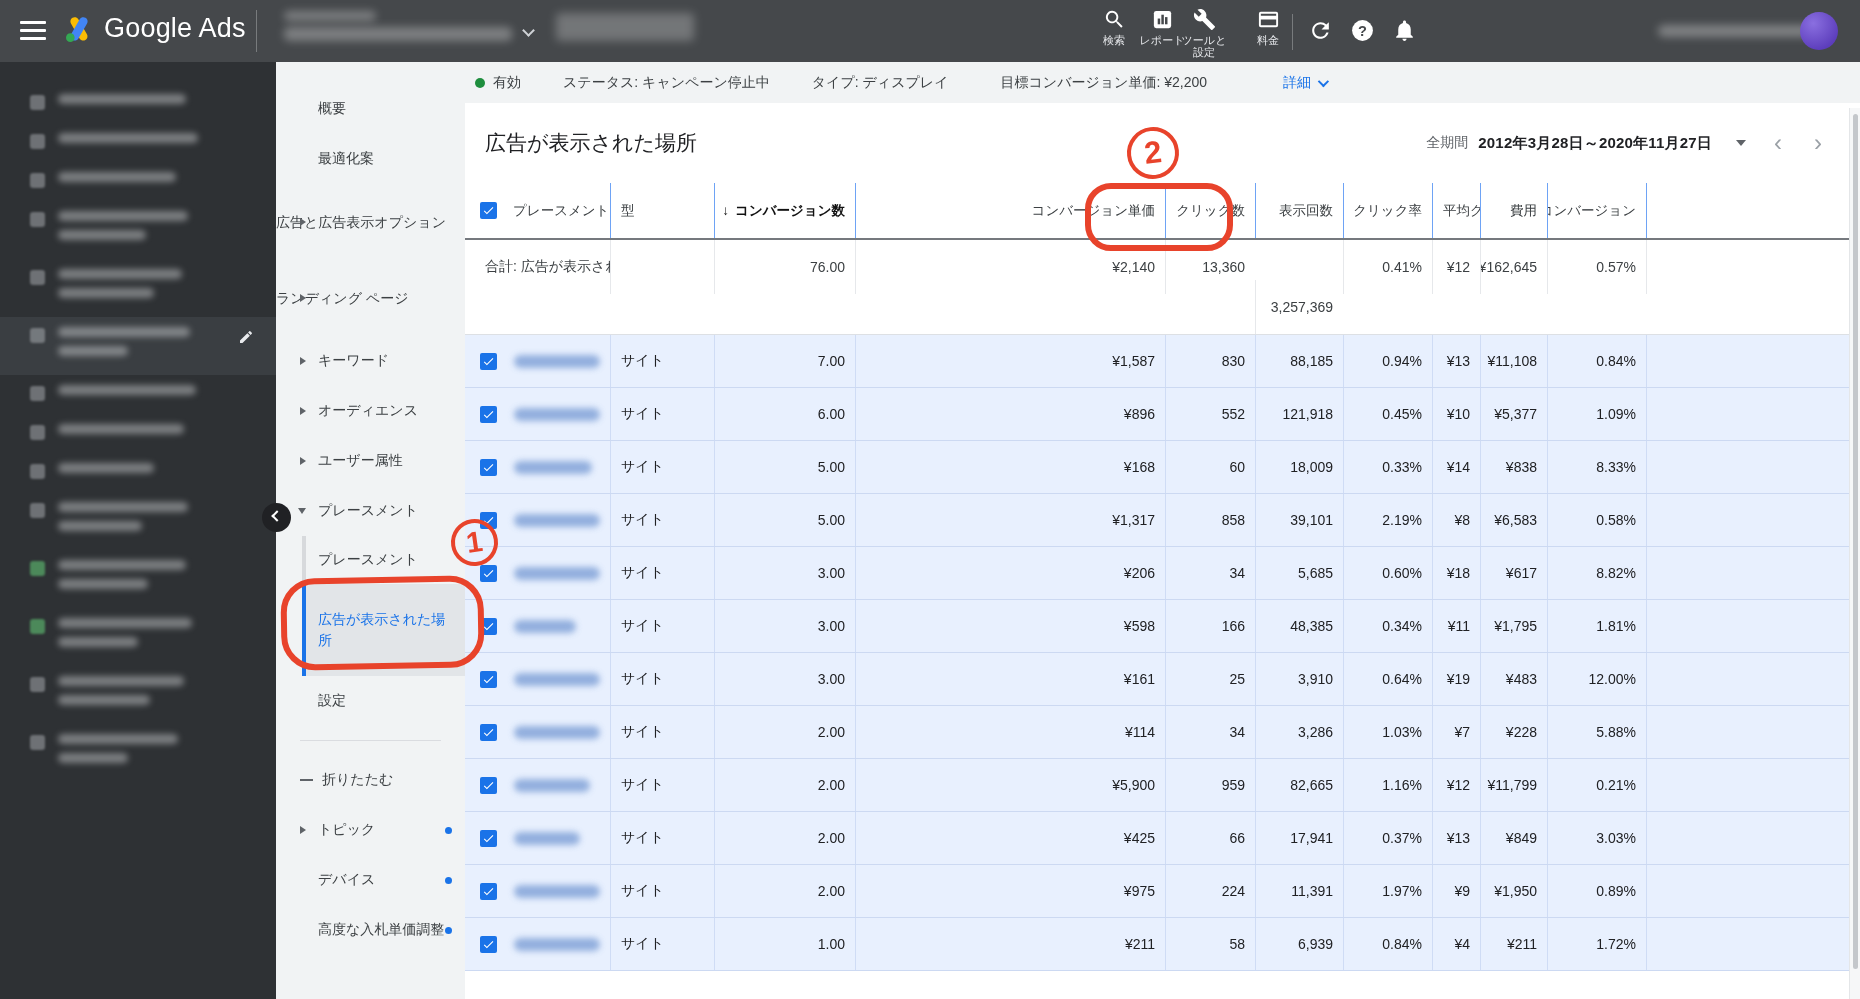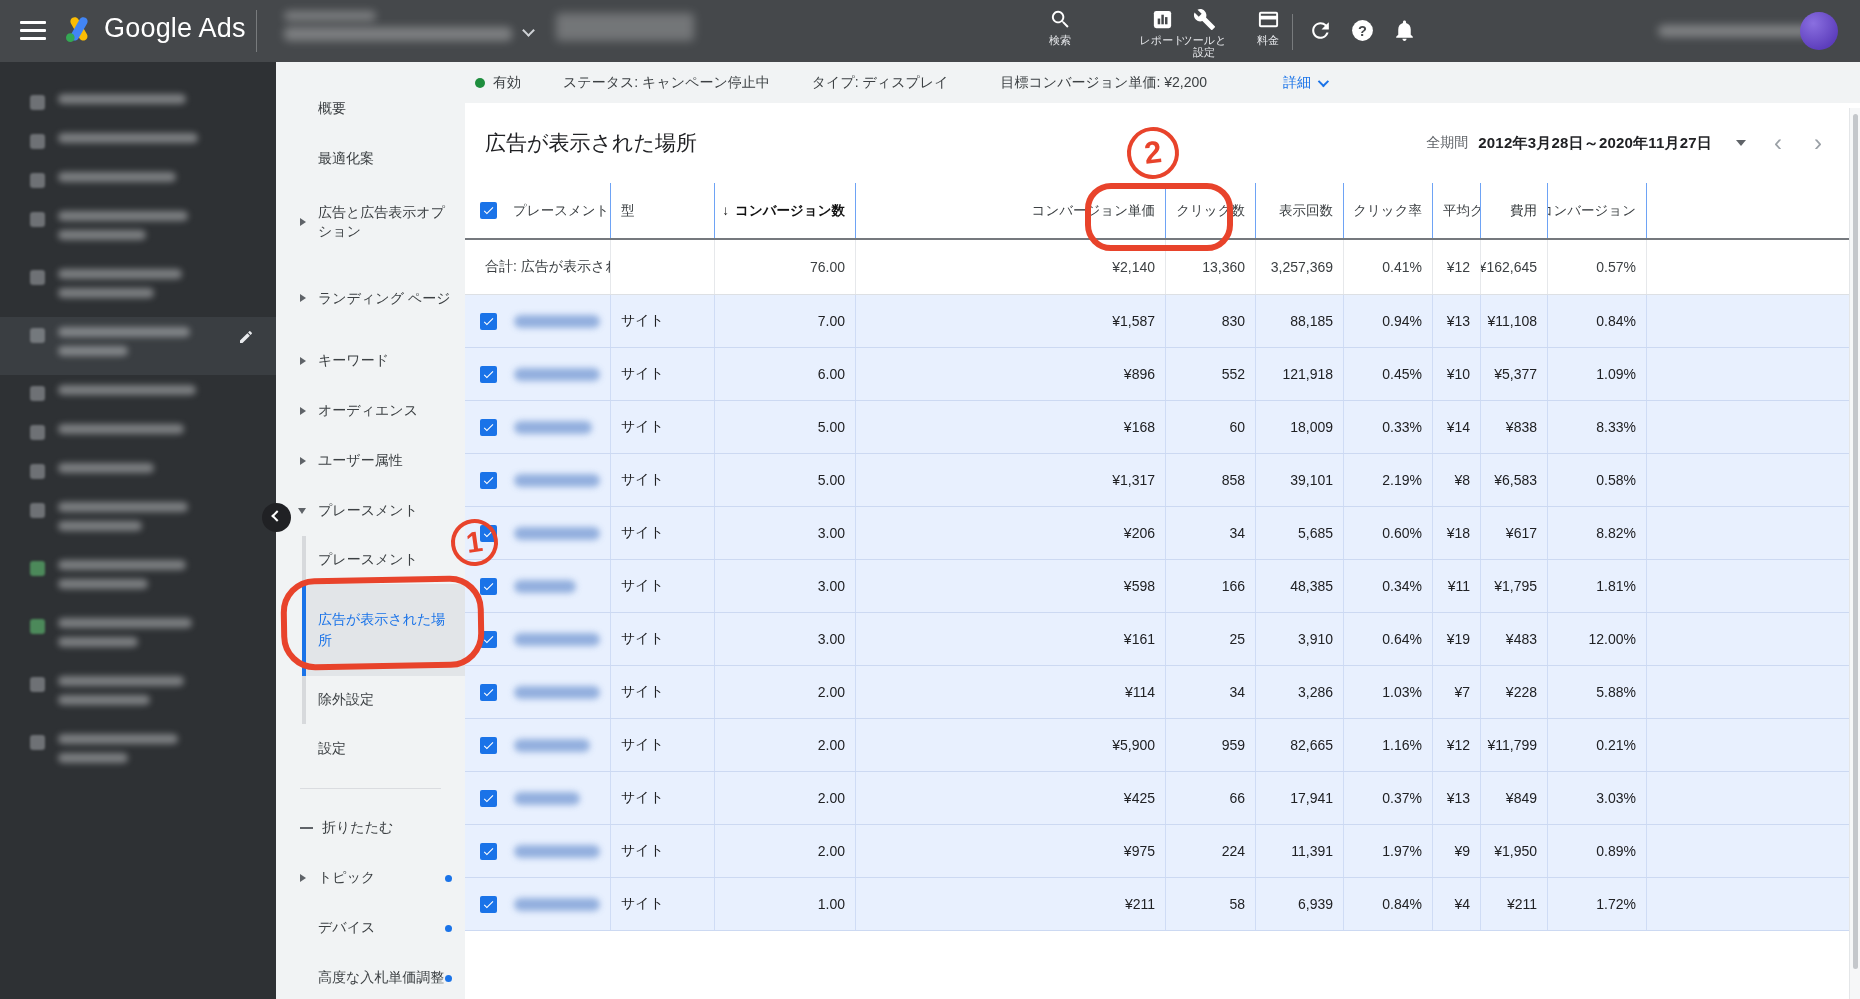--- a/index.html
+++ b/index.html
@@ -14,21 +14,21 @@
   #logo .logo-text { color:#fff; font-size:27px; letter-spacing:.2px; }
   .tb-divider { position:absolute; left:256px; top:10px; width:1px; height:42px; background:rgba(255,255,255,.28); }
   .blurbar { position:absolute; background:rgba(255,255,255,.30); border-radius:5px; filter:blur(4px); }
   #blur-ctx-1 { left:284px; top:11px; width:92px; height:10px; }
   #blur-ctx-2 { left:284px; top:27px; width:228px; height:14px; }
   #tb-chev { position:absolute; left:524px; top:26px; width:9px; height:9px; border-right:2px solid #cfd2d6; border-bottom:2px solid #cfd2d6; transform:rotate(45deg); }
   #blur-ctx-3 { left:556px; top:13px; width:138px; height:28px; border-radius:4px; filter:blur(5px); background:rgba(255,255,255,.25); position:absolute; }
   .tb-item { position:absolute; top:8px; width:56px; display:flex; flex-direction:column; align-items:center; background:none; border:none; cursor:pointer; }
   .tb-item svg { width:23px; height:23px; }
   .tb-item .tb-label { color:#e8eaed; font-size:11px; margin-top:3px; line-height:12px; text-align:center; white-space:pre-line; }
-  #tb-search { left:1032px; } #tb-reports { left:1134px; } #tb-tools { left:1176px; } #tb-billing { left:1240px; }
+  #tb-search { left:1086px; } #tb-reports { left:1134px; } #tb-tools { left:1176px; } #tb-billing { left:1240px; }
   .tb-divider2 { position:absolute; left:1292px; top:14px; width:1px; height:36px; background:rgba(255,255,255,.28); }
   .tb-icon-btn { position:absolute; top:18px; width:28px; height:28px; background:none; border:none; cursor:pointer; }
   .tb-icon-btn svg { width:25px; height:25px; }
   #tb-refresh { left:1306px; } #tb-help { left:1348px; } #tb-bell { left:1390px; }
   #account-blur { position:absolute; left:1658px; top:25px; width:152px; height:12px; background:rgba(255,255,255,.32); border-radius:6px; filter:blur(4px); }
   #avatar { position:absolute; left:1800px; top:12px; width:38px; height:38px; border-radius:50%; background:radial-gradient(circle at 35% 30%, #8a6fe0, #5c3dbb 75%); border:none; cursor:pointer; }
 
   
   #leftpanel { position:absolute; left:0; top:62px; width:276px; height:937px; background:#2e3134; padding-top:22px; z-index:5; }
   .lp-row { position:relative; padding:10px 18px 10px 30px; display:flex; align-items:flex-start; gap:13px; }
@@ -41,21 +41,21 @@
 
   
   #collapse-knob { position:absolute; left:262px; top:503px; width:29px; height:29px; border-radius:50%; background:#202124; border:none; z-index:20; cursor:pointer; }
   #collapse-knob span { position:absolute; left:11px; top:9px; width:8px; height:8px; border-left:2.5px solid #fff; border-bottom:2.5px solid #fff; transform:rotate(45deg); }
 
   
   #sidebar { position:absolute; left:276px; top:62px; width:189px; height:937px; background:#f1f3f4; padding-top:22px; z-index:6; }
   .sb-item { position:relative; display:flex; align-items:center; font-size:14px; color:#3c4043; cursor:pointer; }
   .sb-plain { height:50px; padding-left:42px; }
   .sb-expand { height:50px; padding-left:42px; }
-  .sb-expand2 { height:76px; padding-left:42px; line-height:19px; padding-right:8px; }
+  .sb-expand2 { height:76px; line-height:19px; padding-right:8px; }
   .sb-arrow { position:absolute; left:24px; width:0; height:0; border-left:6px solid #5f6368; border-top:4px solid transparent; border-bottom:4px solid transparent; }
   .sb-arrow.down { border-left:4px solid transparent; border-right:4px solid transparent; border-top:6px solid #5f6368; border-bottom:none; left:22px; }
   .sb-sub { height:48px; margin-left:26px; border-left:4px solid #d7d9dc; padding-left:12px; }
   .sb-sub-sel { min-height:92px; margin-left:26px; border-left:4px solid #1a73e8; padding:10px 10px 10px 12px; background:#e2e5e8; color:#1a73e8; line-height:21px; align-items:center; }
   .sb-divider { height:1px; background:#dadce0; margin:14px 24px 14px 24px; }
   .sb-collapse { height:50px; padding-left:46px; color:#3c4043; }
   .sb-collapse .minus { position:absolute; left:24px; top:24px; width:13px; height:2px; background:#5f6368; }
   .sb-dot { position:absolute; right:13px; top:50%; margin-top:-3px; width:7px; height:7px; border-radius:50%; background:#1a73e8; }
 
   
@@ -323,23 +323,20 @@
     <div class="sb-item sb-expand">
       <span class="sb-arrow down"></span>
       <span class="sb-label">プレースメント</span>
     </div>
     <div class="sb-item sb-sub">
       <span class="sb-label">プレースメント</span>
     </div>
     <div class="sb-item sb-sub-sel">
       <span class="sb-label">広告が表示された場所</span>
     </div>
-    <div class="sb-item sb-sub">
-      <span class="sb-label">除外設定</span>
-    </div>
     <div class="sb-item sb-plain">
       <span class="sb-label">設定</span>
     </div>
     <div class="sb-divider"></div>
     <div class="sb-item sb-collapse">
       <span class="minus"></span>
       <span class="sb-label">折りたたむ</span>
     </div>
     <div class="sb-item sb-expand">
       <span class="sb-arrow"></span>
@@ -421,21 +418,21 @@
           <span>コンバージョン</span>
         </div>
         <div class="cell" style="flex: 1 1 0%; border-left: 1px solid rgb(110, 163, 245);"></div>
       </div>
     <div id="trowtotal" class="trow">
         <div class="cell" style="width: 145px; flex: 0 0 auto;">合計: 広告が表示された…</div>
         <div class="cell" style="width: 104px; flex: 0 0 auto;"></div>
         <div class="cell r" style="width: 141px; flex: 0 0 auto;">76.00</div>
         <div class="cell r" style="width: 310px; flex: 0 0 auto;">¥2,140</div>
         <div class="cell r" style="width: 90px; flex: 0 0 auto;">13,360</div>
-        <div class="cell r" style="width: 88px; flex: 0 0 auto;">3,257,369</div>
+        <div class="cell r" style="width: 88px; flex: 0 0 auto; margin-top: 40px;">3,257,369</div>
         <div class="cell r" style="width: 89px; flex: 0 0 auto;">0.41%</div>
         <div class="cell r" style="width: 48px; flex: 0 0 auto;">¥12</div>
         <div class="cell r" style="width: 67px; flex: 0 0 auto;">¥162,645</div>
         <div class="cell r" style="width: 99px; flex: 0 0 auto;">0.57%</div>
         <div class="cell" style="flex: 1 1 0%; border-left: 1px solid rgb(230, 232, 235);"></div>
       </div>
     <div id="tbody">
         <div class="trow drow">
           <div class="cell" style="width: 145px; flex: 0 0 auto; padding-left: 15px;">
             <span class="checkbox">

